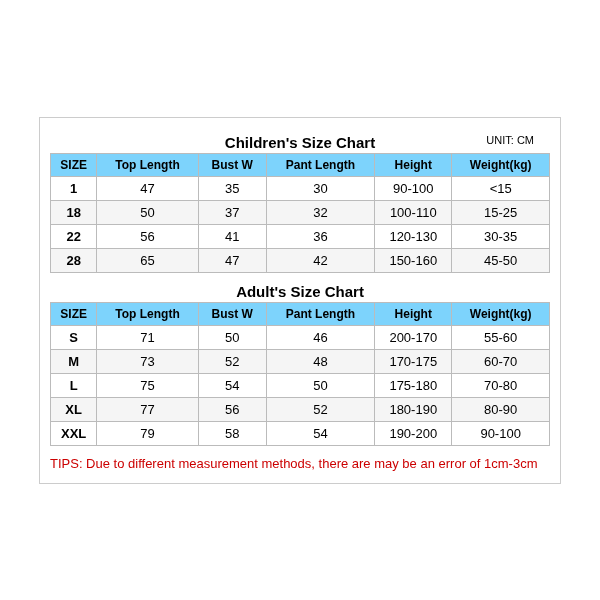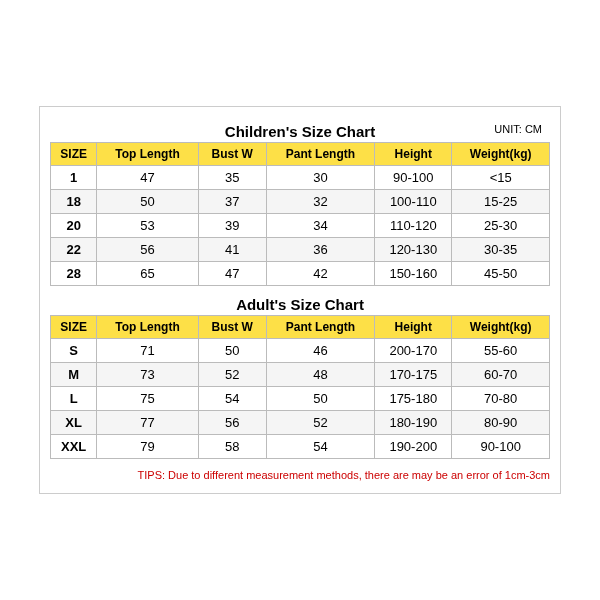--- a/index.html
+++ b/index.html
@@ -20,52 +20,52 @@
     }
     .chart-title {
       text-align: center;
       font-weight: bold;
       font-size: 15px;
       padding: 6px 0 2px 0;
       position: relative;
     }
     .unit-label {
       position: absolute;
-      right: 8px;
+      right: 16px;
       top: 6px;
       font-size: 11px;
       font-weight: normal;
     }
     table {
       width: 100%;
       border-collapse: collapse;
       margin-bottom: 4px;
     }
     th, td {
       border: 1px solid #bbb;
       text-align: center;
       padding: 4px 2px;
     }
     thead th {
-      background-color: #fde047;
+      background-color: #7dd3fc;
       font-weight: bold;
       font-size: 12px;
     }
     tbody tr:nth-child(odd) {
       background-color: #fff;
     }
     tbody tr:nth-child(even) {
       background-color: #f5f5f5;
     }
     tbody td:first-child {
       font-weight: bold;
     }
     .tips {
-      text-align: right;
-      font-size: 11px;
+      text-align: left;
+      font-size: 13px;
       color: #cc0000;
       padding: 6px 0 2px 0;
     }
   </style>
 </head>
 <body>
 
 <div class="container">
 
   <div class="chart-title">
@@ -93,28 +93,20 @@
           <td>90-100</td>
           <td>&lt;15</td>
         </tr>
         <tr>
           <td>18</td>
           <td>50</td>
           <td>37</td>
           <td>32</td>
           <td>100-110</td>
           <td>15-25</td>
-        </tr>
-        <tr>
-          <td>20</td>
-          <td>53</td>
-          <td>39</td>
-          <td>34</td>
-          <td>110-120</td>
-          <td>25-30</td>
         </tr>
         <tr>
           <td>22</td>
           <td>56</td>
           <td>41</td>
           <td>36</td>
           <td>120-130</td>
           <td>30-35</td>
         </tr>
         <tr>

